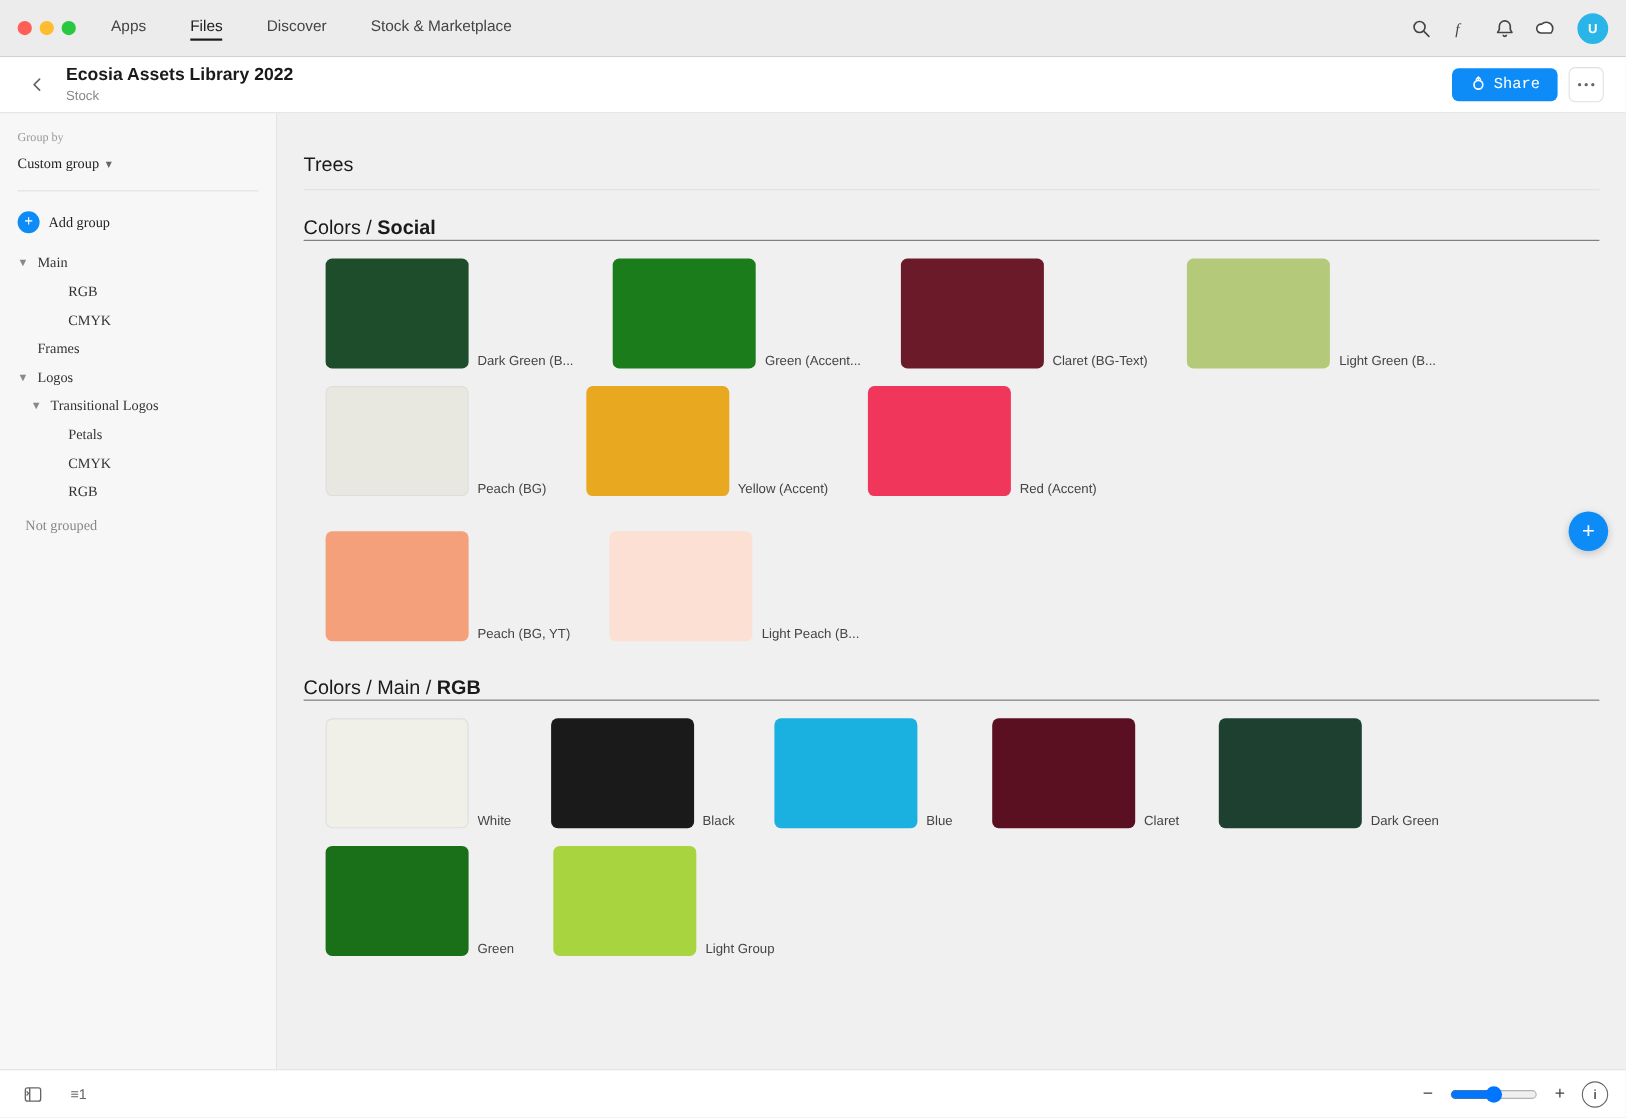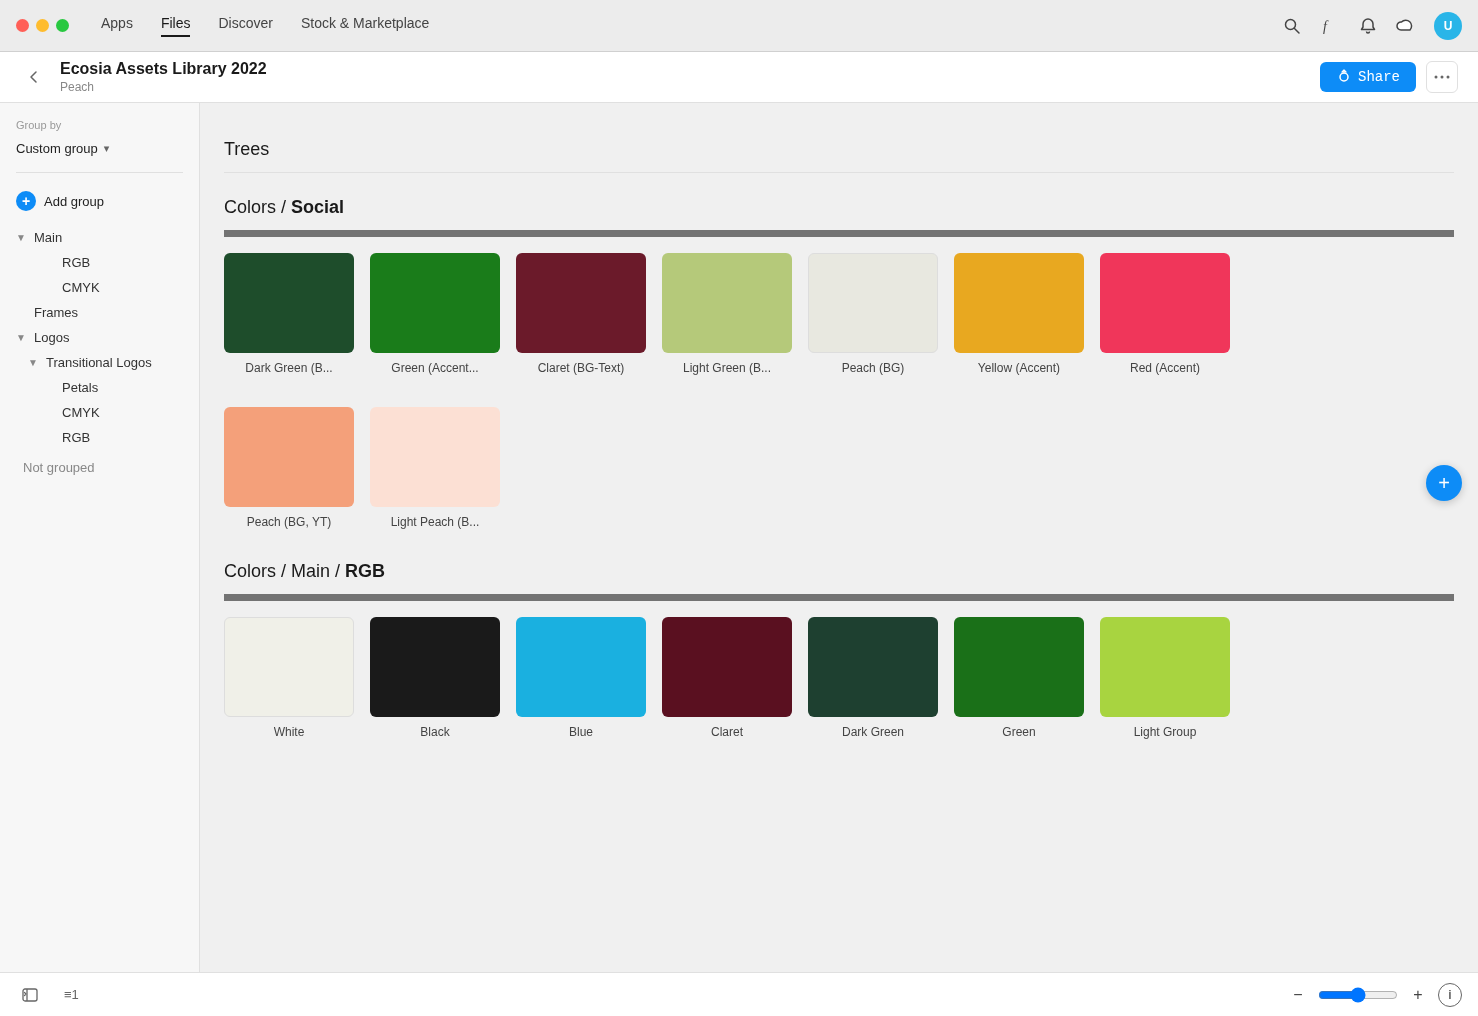--- a/index.html
+++ b/index.html
@@ -5,67 +5,67 @@
     * { box-sizing: border-box; margin: 0; padding: 0; }
     body { font-family: -apple-system, BlinkMacSystemFont, 'Segoe UI', sans-serif; background: #f0f0f0; width: 1478px; height: 1016px; overflow: hidden; display: flex; flex-direction: column; }
 
     
     .titlebar { height: 52px; background: #ececec; display: flex; align-items: center; padding: 0 16px; gap: 20px; border-bottom: 1px solid #d0d0d0; }
     .window-controls { display: flex; gap: 7px; align-items: center; }
     .wc { width: 13px; height: 13px; border-radius: 50%; }
     .wc-close { background: #ff5f57; }
     .wc-min { background: #febc2e; }
     .wc-max { background: #28c840; }
-    .nav-tabs { display: flex; gap: 28px; margin-left: 12px; }
+    .nav-tabs { display: flex; gap: 40px; margin-left: 12px; }
     .nav-tab { font-size: 14px; color: #444; cursor: pointer; padding-bottom: 4px; }
     .nav-tab.active { color: #1a1a1a; font-weight: 500; border-bottom: 2px solid #1a1a1a; }
     .titlebar-icons { margin-left: auto; display: flex; gap: 18px; align-items: center; }
     .titlebar-icon { width: 20px; height: 20px; cursor: pointer; display: flex; align-items: center; justify-content: center; color: #444; font-size: 16px; }
     .avatar { width: 28px; height: 28px; border-radius: 50%; background: #29b5e8; display: flex; align-items: center; justify-content: center; color: white; font-size: 12px; font-weight: 600; cursor: pointer; }
 
     
     .file-header { height: 51px; background: white; display: flex; align-items: center; padding: 0 20px; border-bottom: 1px solid #e0e0e0; gap: 12px; }
     .back-btn { width: 28px; height: 28px; border-radius: 50%; display: flex; align-items: center; justify-content: center; cursor: pointer; color: #666; font-size: 14px; }
     .file-title-block { flex: 1; }
     .file-title { font-size: 16px; font-weight: 600; color: #1a1a1a; }
     .file-subtitle { font-size: 12px; color: #888; margin-top: 2px; }
     .header-actions { display: flex; gap: 10px; align-items: center; }
     .share-btn { background: #0d8cf7; color: white; border: none; border-radius: 6px; padding: 7px 16px; font-size: 14px; font-weight: 500; cursor: pointer; display: flex; align-items: center; gap: 6px; font-family: Liberation Mono, monospace; }
     .more-btn { width: 32px; height: 32px; border-radius: 6px; border: 1px solid #e0e0e0; background: white; cursor: pointer; display: flex; align-items: center; justify-content: center; color: #666; font-size: 16px; }
 
     
     .main-layout { display: flex; flex: 1; overflow: hidden; }
 
     
-    .sidebar { width: 200px; background: #f7f7f7; border-right: 1px solid #e0e0e0; overflow-y: auto; padding: 16px 0; flex-shrink: 0; }
+    .sidebar { width: 252px; background: #f7f7f7; border-right: 1px solid #e0e0e0; overflow-y: auto; padding: 16px 0; flex-shrink: 0; font-family: Liberation Serif, serif; }
     .sidebar-section { padding: 0 16px; }
     .group-by-label { font-size: 11px; color: #999; margin-bottom: 6px; }
     .group-by-selector { display: flex; align-items: center; gap: 6px; font-size: 13px; color: #222; cursor: pointer; font-weight: 500; padding: 4px 0; }
     .chevron-icon { font-size: 11px; color: #666; }
     .sidebar-divider { height: 1px; background: #e0e0e0; margin: 12px 16px; }
     .add-group-btn { display: flex; align-items: center; gap: 8px; padding: 6px 16px; font-size: 13px; color: #222; cursor: pointer; }
     .add-icon { width: 20px; height: 20px; border-radius: 50%; background: #0d8cf7; color: white; display: flex; align-items: center; justify-content: center; font-size: 14px; font-weight: 600; }
 
     .sidebar-tree { margin-top: 8px; }
     .tree-item { display: flex; align-items: center; gap: 6px; padding: 5px 16px; font-size: 13px; color: #333; cursor: pointer; }
     .tree-item.indent-1 { padding-left: 28px; }
     .tree-item.indent-2 { padding-left: 44px; }
     .tree-toggle { font-size: 10px; color: #888; width: 12px; }
     .tree-label { font-size: 13px; color: #333; }
     .not-grouped { padding: 6px 23px; font-size: 13px; color: #888; margin-top: 4px; }
 
     
     .content-area { flex: 1; background: #f0f0f0; overflow-y: auto; position: relative; }
     .content-inner { padding: 20px 24px; }
 
-    .section-header { font-size: 18px; font-weight: 400; color: #1a1a1a; margin-bottom: 16px; padding-bottom: 12px; border-bottom: 7px solid #737373; }
+    .section-header { font-size: 18px; font-weight: 400; color: #1a1a1a; margin-bottom: 16px; padding-bottom: 0; border-bottom: 1px solid #737373; }
     .section-header strong { font-weight: 700; }
 
     .color-grid { display: flex; flex-wrap: wrap; gap: 16px; margin-bottom: 32px; }
-    .color-item { display: flex; flex-direction: column; align-items: center; gap: 8px; cursor: pointer; }
+    .color-item { display: flex; flex-direction: row; align-items: flex-end; gap: 8px; cursor: pointer; margin-left: 20px; }
     .color-swatch { width: 130px; height: 100px; border-radius: 6px; }
     .color-name { font-size: 12px; color: #444; max-width: 130px; overflow: hidden; text-overflow: ellipsis; white-space: nowrap; }
 
     .subsection { margin-bottom: 32px; }
 
     
     .content-area::-webkit-scrollbar { width: 8px; }
     .content-area::-webkit-scrollbar-track { background: transparent; }
     .content-area::-webkit-scrollbar-thumb { background: #c0c0c0; border-radius: 4px; }
     .sidebar::-webkit-scrollbar { width: 6px; }
@@ -130,21 +130,21 @@
 </div>
 
 <div class="file-header">
   <div class="back-btn">
     <svg width="14" height="14" viewBox="0 0 14 14" fill="none">
         <path d="M9 2L4 7l5 5" stroke="#666" stroke-width="1.5" stroke-linecap="round" stroke-linejoin="round"></path>
       </svg>
   </div>
   <div class="file-title-block">
     <div class="file-title">Ecosia Assets Library 2022</div>
-    <div class="file-subtitle">Peach</div>
+    <div class="file-subtitle">Stock</div>
   </div>
   <div class="header-actions">
     <button class="share-btn">
       <svg width="16" height="16" viewBox="0 0 16 16" fill="none">
           <circle cx="8" cy="8" r="4" stroke="white" stroke-width="1.5"></circle>
           <path d="M8 4V1M8 1L6 3M8 1l2 2" stroke="white" stroke-width="1.2" stroke-linecap="round"></path>
         </svg>
       <span>Share</span>
     </button>
     <div class="more-btn">

